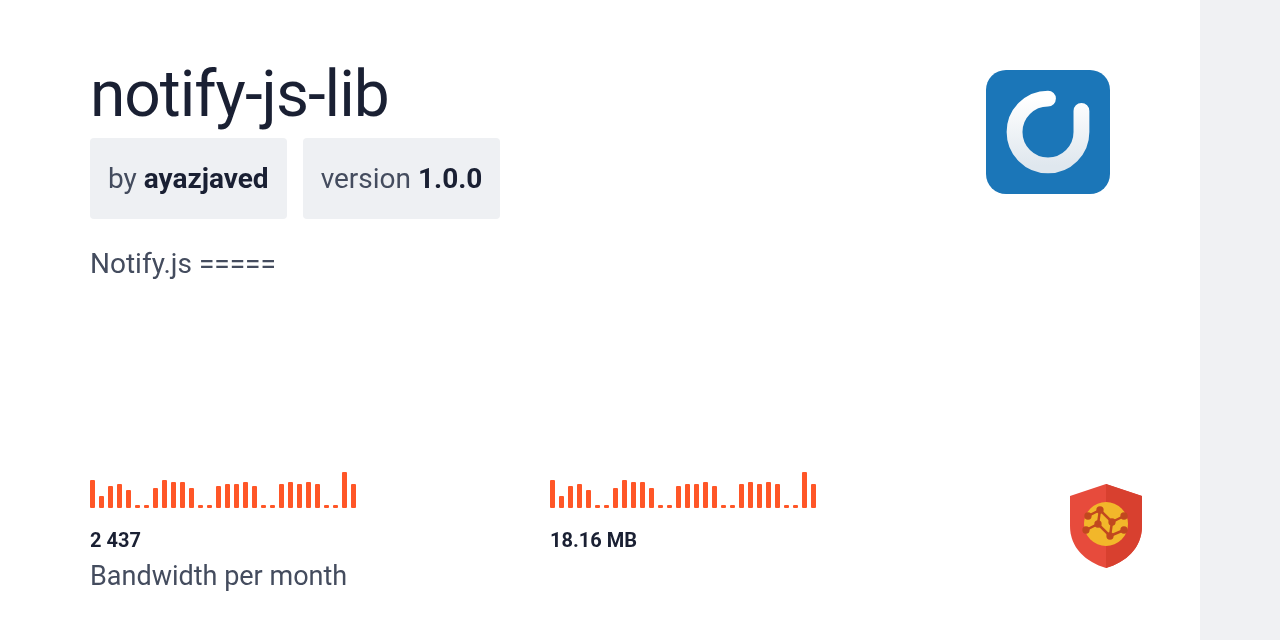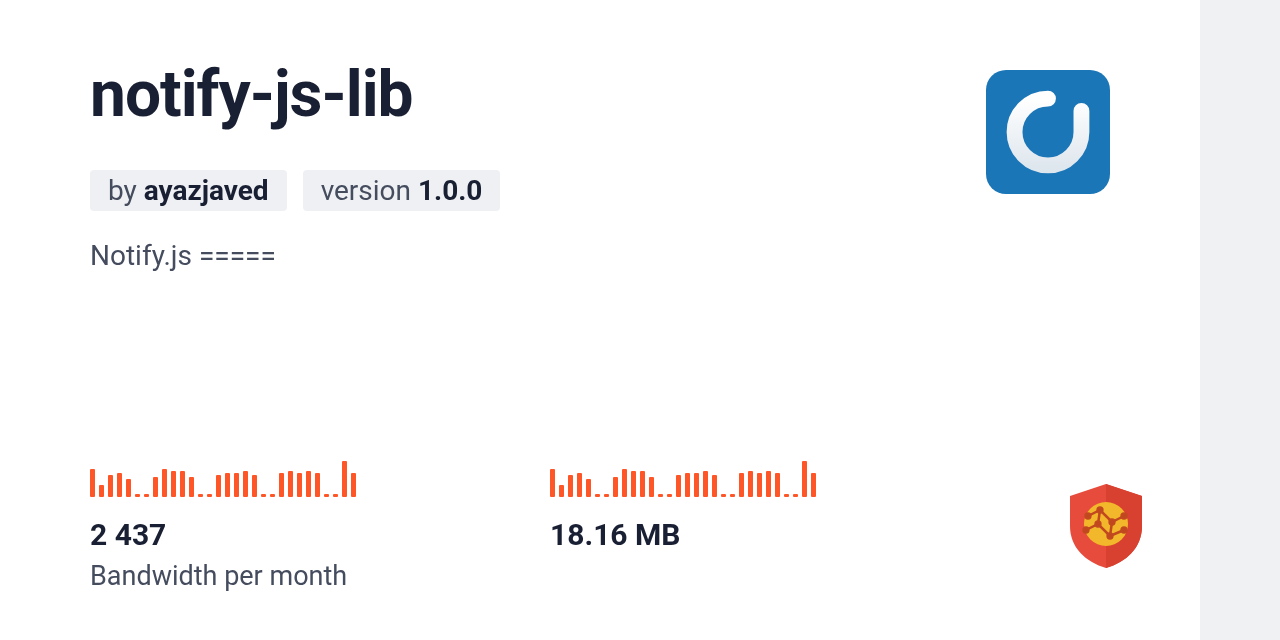--- a/index.html
+++ b/index.html
@@ -17,38 +17,37 @@
     padding: 60px 90px 40px 90px;
     position: relative;
   }
   .header-row {
     display: flex;
     justify-content: space-between;
     align-items: flex-start;
   }
   .title {
     font-size: 64px;
-    font-weight: 700;
+    font-weight: 400;
     color: #1a2033;
     letter-spacing: -1px;
     line-height: 1.1;
-    margin-bottom: 24px;
+    margin-bottom: 8px;
   }
   .badges {
     display: flex;
     gap: 16px;
     margin-bottom: 28px;
   }
   .badge {
     background: #eef0f3;
     border-radius: 4px;
-    padding: 4px 18px;
+    padding: 24px 18px;
     font-size: 28px;
     color: #444c5e;
-    margin-top: 16px;
   }
   .badge .strong { font-weight: 700; color: #1a2033; }
   .desc {
     font-size: 28px;
     color: #444c5e;
     font-weight: 400;
   }
   .avatar {
     width: 124px;
     height: 124px;
@@ -80,21 +79,21 @@
     height: 44px;
     margin-bottom: 20px;
   }
   .spark span {
     width: 5px;
     background: #ff5627;
     border-radius: 1px;
     flex-shrink: 0;
   }
   .stat-value {
-    font-size: 30px;
+    font-size: 20px;
     font-weight: 700;
     color: #1a2033;
     margin-bottom: 8px;
   }
   .stat-label {
     font-size: 27px;
     color: #444c5e;
   }
   .corner-badge {
     position: absolute;

